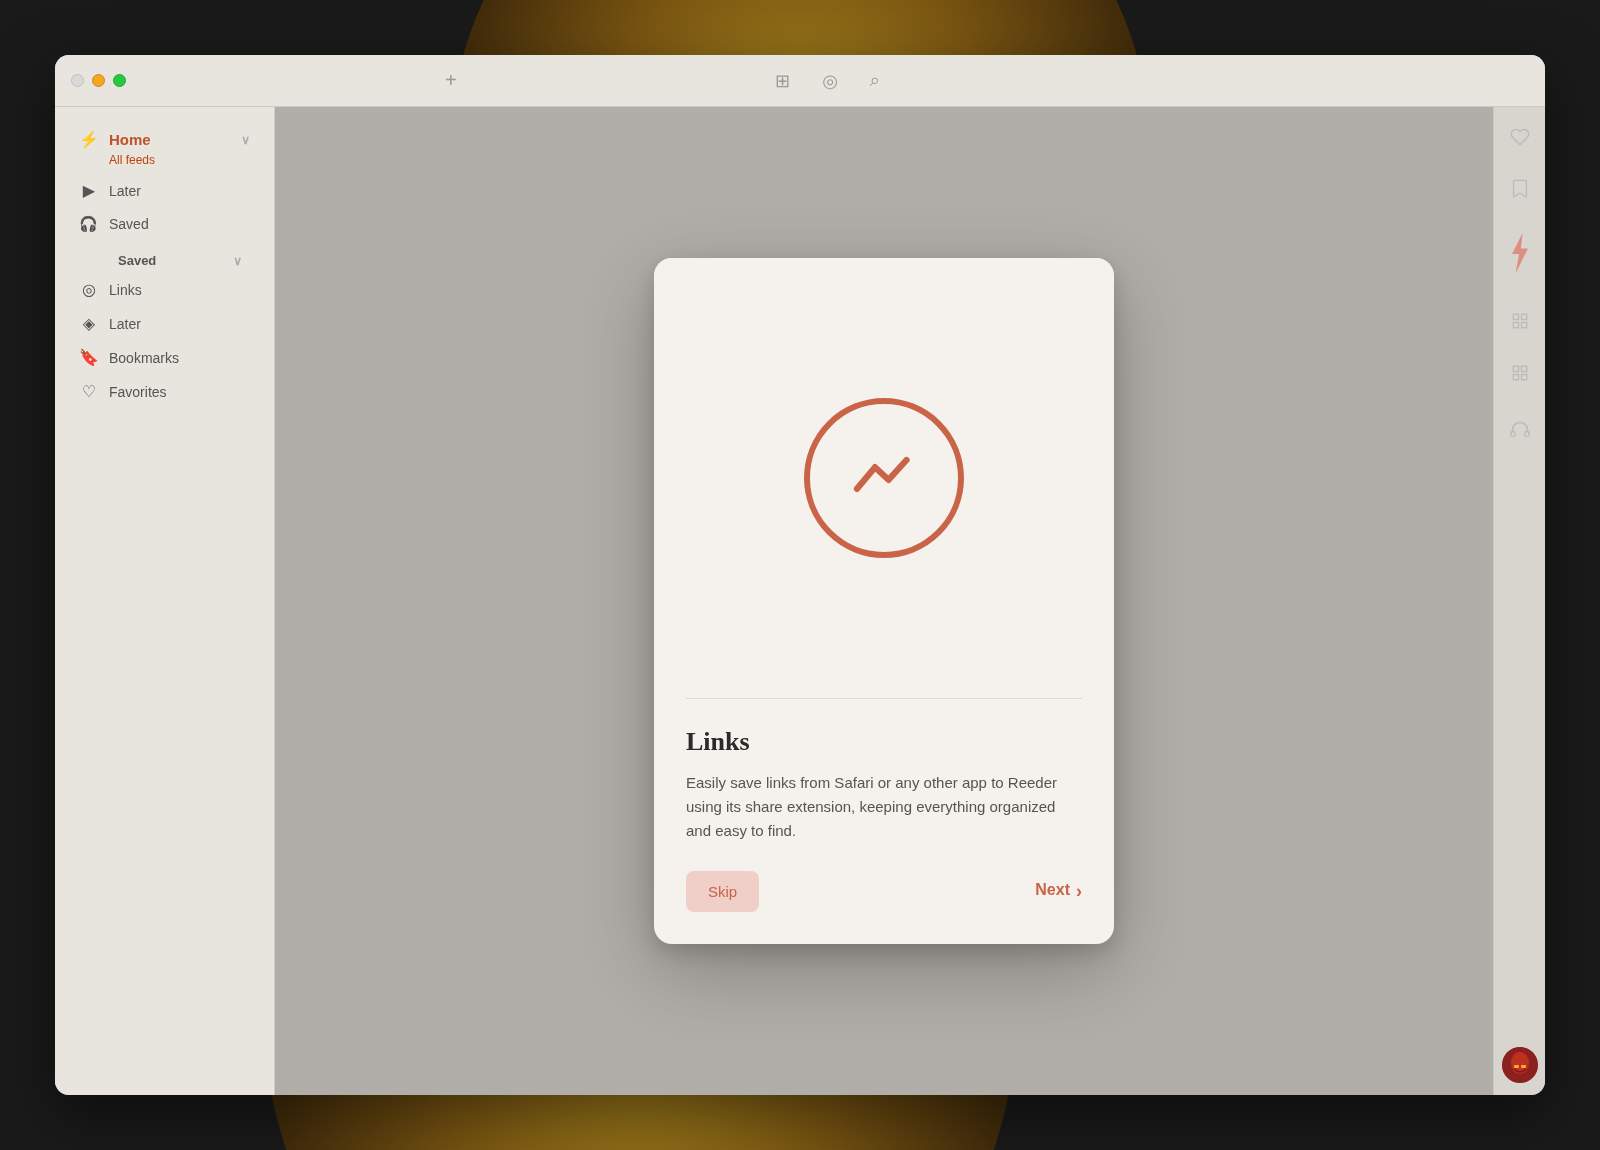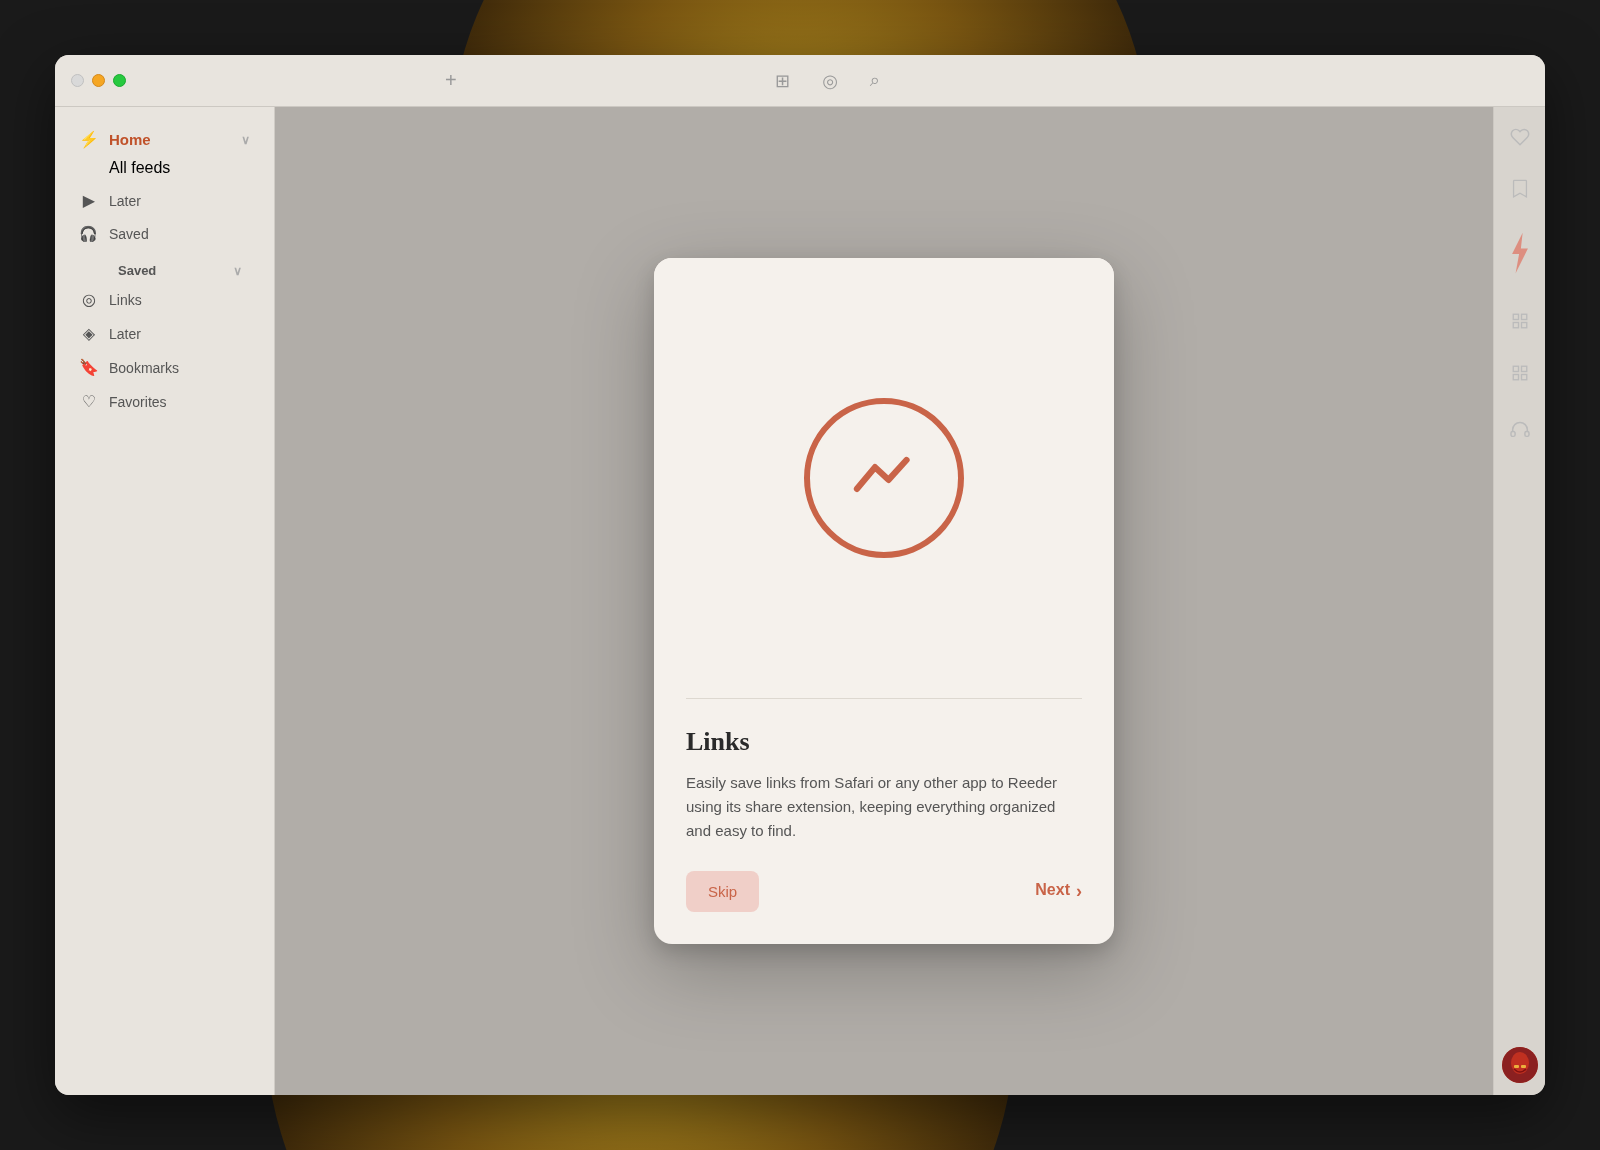--- a/index.html
+++ b/index.html
@@ -157,24 +157,24 @@
 
     .sidebar-home-top {
       display: flex;
       align-items: center;
       gap: 10px;
       font-size: 15px;
       font-weight: 600;
     }
 
     .sidebar-home-sub {
-      font-size: 16px;
-      color: #000000;
+      font-size: 12px;
+      color: #c2410c;
       padding-left: 30px;
-      margin-top: 10px;
+      margin-top: 4px;
     }
 
     .sidebar-chevron {
       margin-left: auto;
       font-size: 12px;
       color: #aaa;
     }
 
     .sidebar-section-title {
       font-size: 13px;

